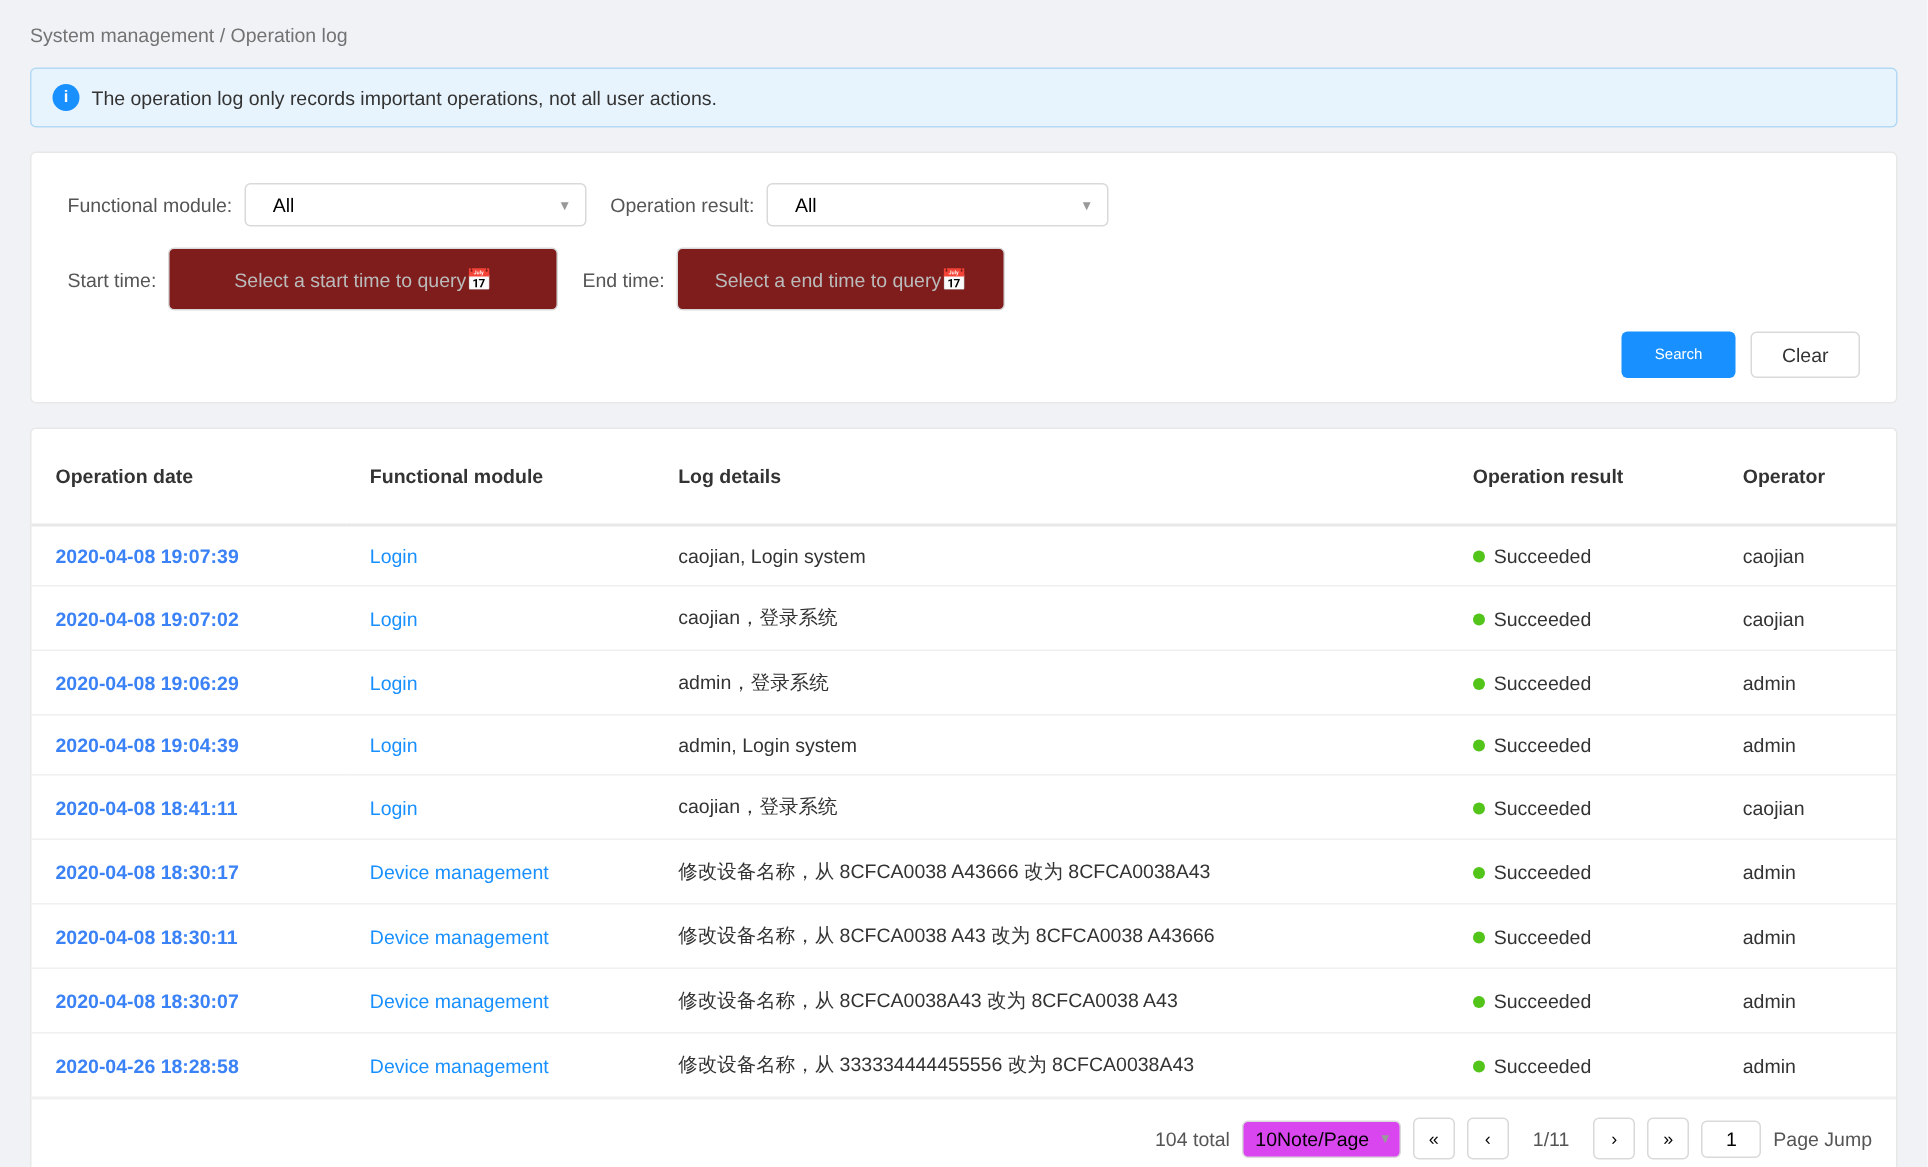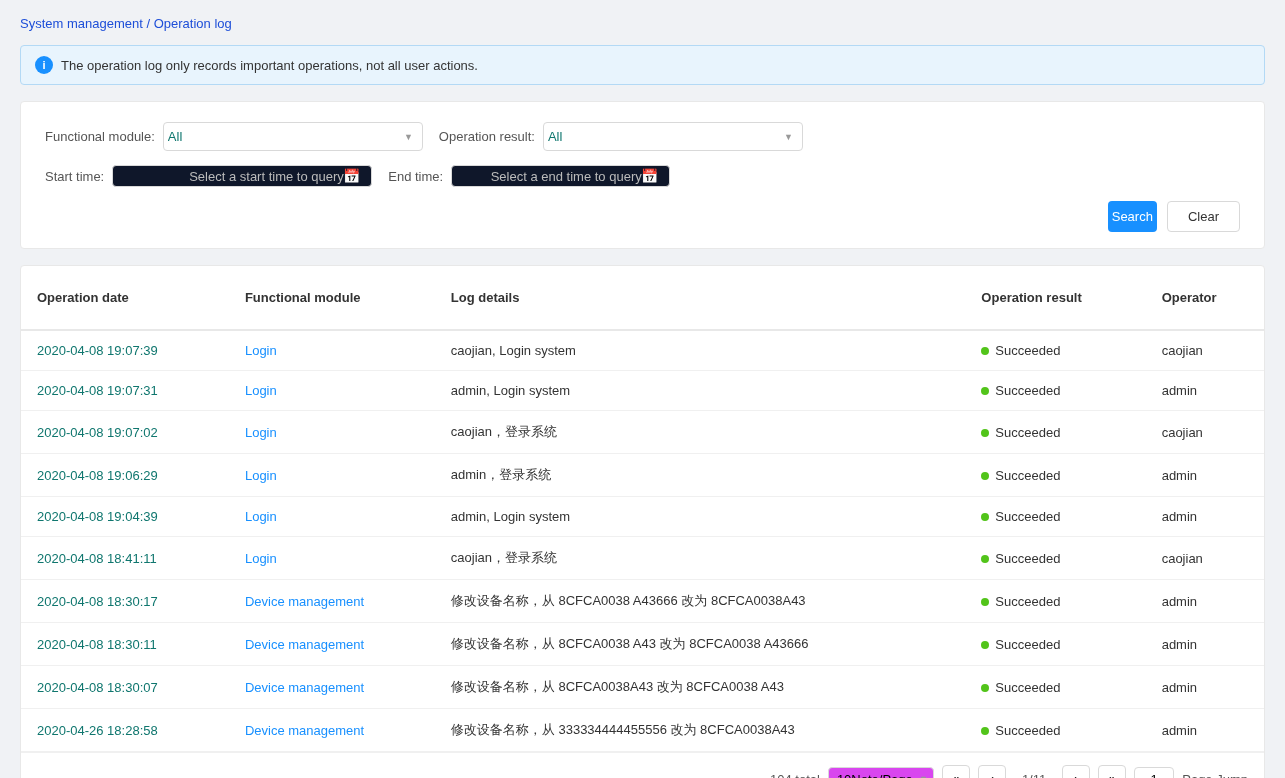--- a/index.html
+++ b/index.html
@@ -11,21 +11,21 @@
     }
     .page-wrapper {
       padding: 16px 20px;
       min-height: 778px;
     }
     .breadcrumb {
       font-size: 13px;
       color: #666;
       margin-bottom: 14px;
     }
-    .breadcrumb span { color: #1d4ed8; }
+    .breadcrumb span { color: #737373; }
     .info-banner {
       background: #e8f4fd;
       border: 1px solid #b3d9f5;
       border-radius: 4px;
       padding: 10px 14px;
       margin-bottom: 16px;
       display: flex;
       align-items: center;
       gap: 8px;
       font-size: 13px;
@@ -61,26 +61,26 @@
       display: flex;
       align-items: center;
       gap: 8px;
     }
     .filter-label {
       font-size: 13px;
       color: #555;
       white-space: nowrap;
     }
     .filter-select {
-      width: 260px;
-      padding: 6px 4px;
-      border: 1px solid #d9d9d9;
-      border-radius: 4px;
-      font-size: 13px;
-      color: #0f766e;
+      width: 228px;
+      padding: 6px 18px;
+      border: 1px solid #d9d9d9;
+      border-radius: 4px;
+      font-size: 13px;
+      color: #000000;
       background: white;
       appearance: none;
       cursor: pointer;
       position: relative;
     }
     .select-wrapper {
       position: relative;
       display: inline-block;
     }
     .select-wrapper::after {
@@ -88,48 +88,48 @@
       position: absolute;
       right: 10px;
       top: 50%;
       transform: translateY(-50%);
       font-size: 9px;
       color: #999;
       pointer-events: none;
     }
     .date-input {
       width: 260px;
-      padding: 2px 10px;
+      padding: 12px 10px;
       border: 1px solid #d9d9d9;
       border-radius: 4px;
       font-size: 13px;
       color: #bbb;
-      background: #0f172a;
-      display: flex;
-      align-items: center;
-      justify-content: flex-end;
+      background: #7f1d1d;
+      display: flex;
+      align-items: center;
+      justify-content: center;
       cursor: pointer;
     }
     .date-input .calendar-icon {
       color: #999;
       font-size: 14px;
     }
     .filter-actions {
       display: flex;
       justify-content: flex-end;
       gap: 10px;
       margin-top: 8px;
     }
     .btn-search {
       background: #1890ff;
       color: white;
       border: none;
-      padding: 7px 4px;
-      border-radius: 4px;
-      font-size: 13px;
+      padding: 7px 22px;
+      border-radius: 4px;
+      font-size: 10px;
       cursor: pointer;
     }
     .btn-clear {
       background: white;
       color: #333;
       border: 1px solid #d9d9d9;
       padding: 7px 20px;
       border-radius: 4px;
       font-size: 13px;
       cursor: pointer;
@@ -155,21 +155,21 @@
       color: #333;
     }
     tbody tr {
       border-bottom: 1px solid #f0f0f0;
     }
     tbody td {
       padding: 12px 16px;
       font-size: 13px;
       color: #333;
     }
-    .td-date { color: #0f766e; }
+    .td-date { color: #3b82f6; font-weight: bold; }
     .td-module { color: #1890ff; }
     .status-dot {
       display: inline-block;
       width: 8px;
       height: 8px;
       border-radius: 50%;
       background: #52c41a;
       margin-right: 6px;
     }
     .pagination-bar {
@@ -309,29 +309,20 @@
       <tr>
       <td class="td-date">2020-04-08 19:07:39</td>
       <td class="td-module">Login</td>
       <td>caojian, Login system</td>
       <td>
         <span class="status-dot"></span>Succeeded
       </td>
       <td>caojian</td>
     </tr>
           <tr>
-      <td class="td-date">2020-04-08 19:07:31</td>
-      <td class="td-module">Login</td>
-      <td>admin, Login system</td>
-      <td>
-        <span class="status-dot"></span>Succeeded
-      </td>
-      <td>admin</td>
-    </tr>
-          <tr>
       <td class="td-date">2020-04-08 19:07:02</td>
       <td class="td-module">Login</td>
       <td>caojian，登录系统</td>
       <td>
         <span class="status-dot"></span>Succeeded
       </td>
       <td>caojian</td>
     </tr>
           <tr>
       <td class="td-date">2020-04-08 19:06:29</td>

